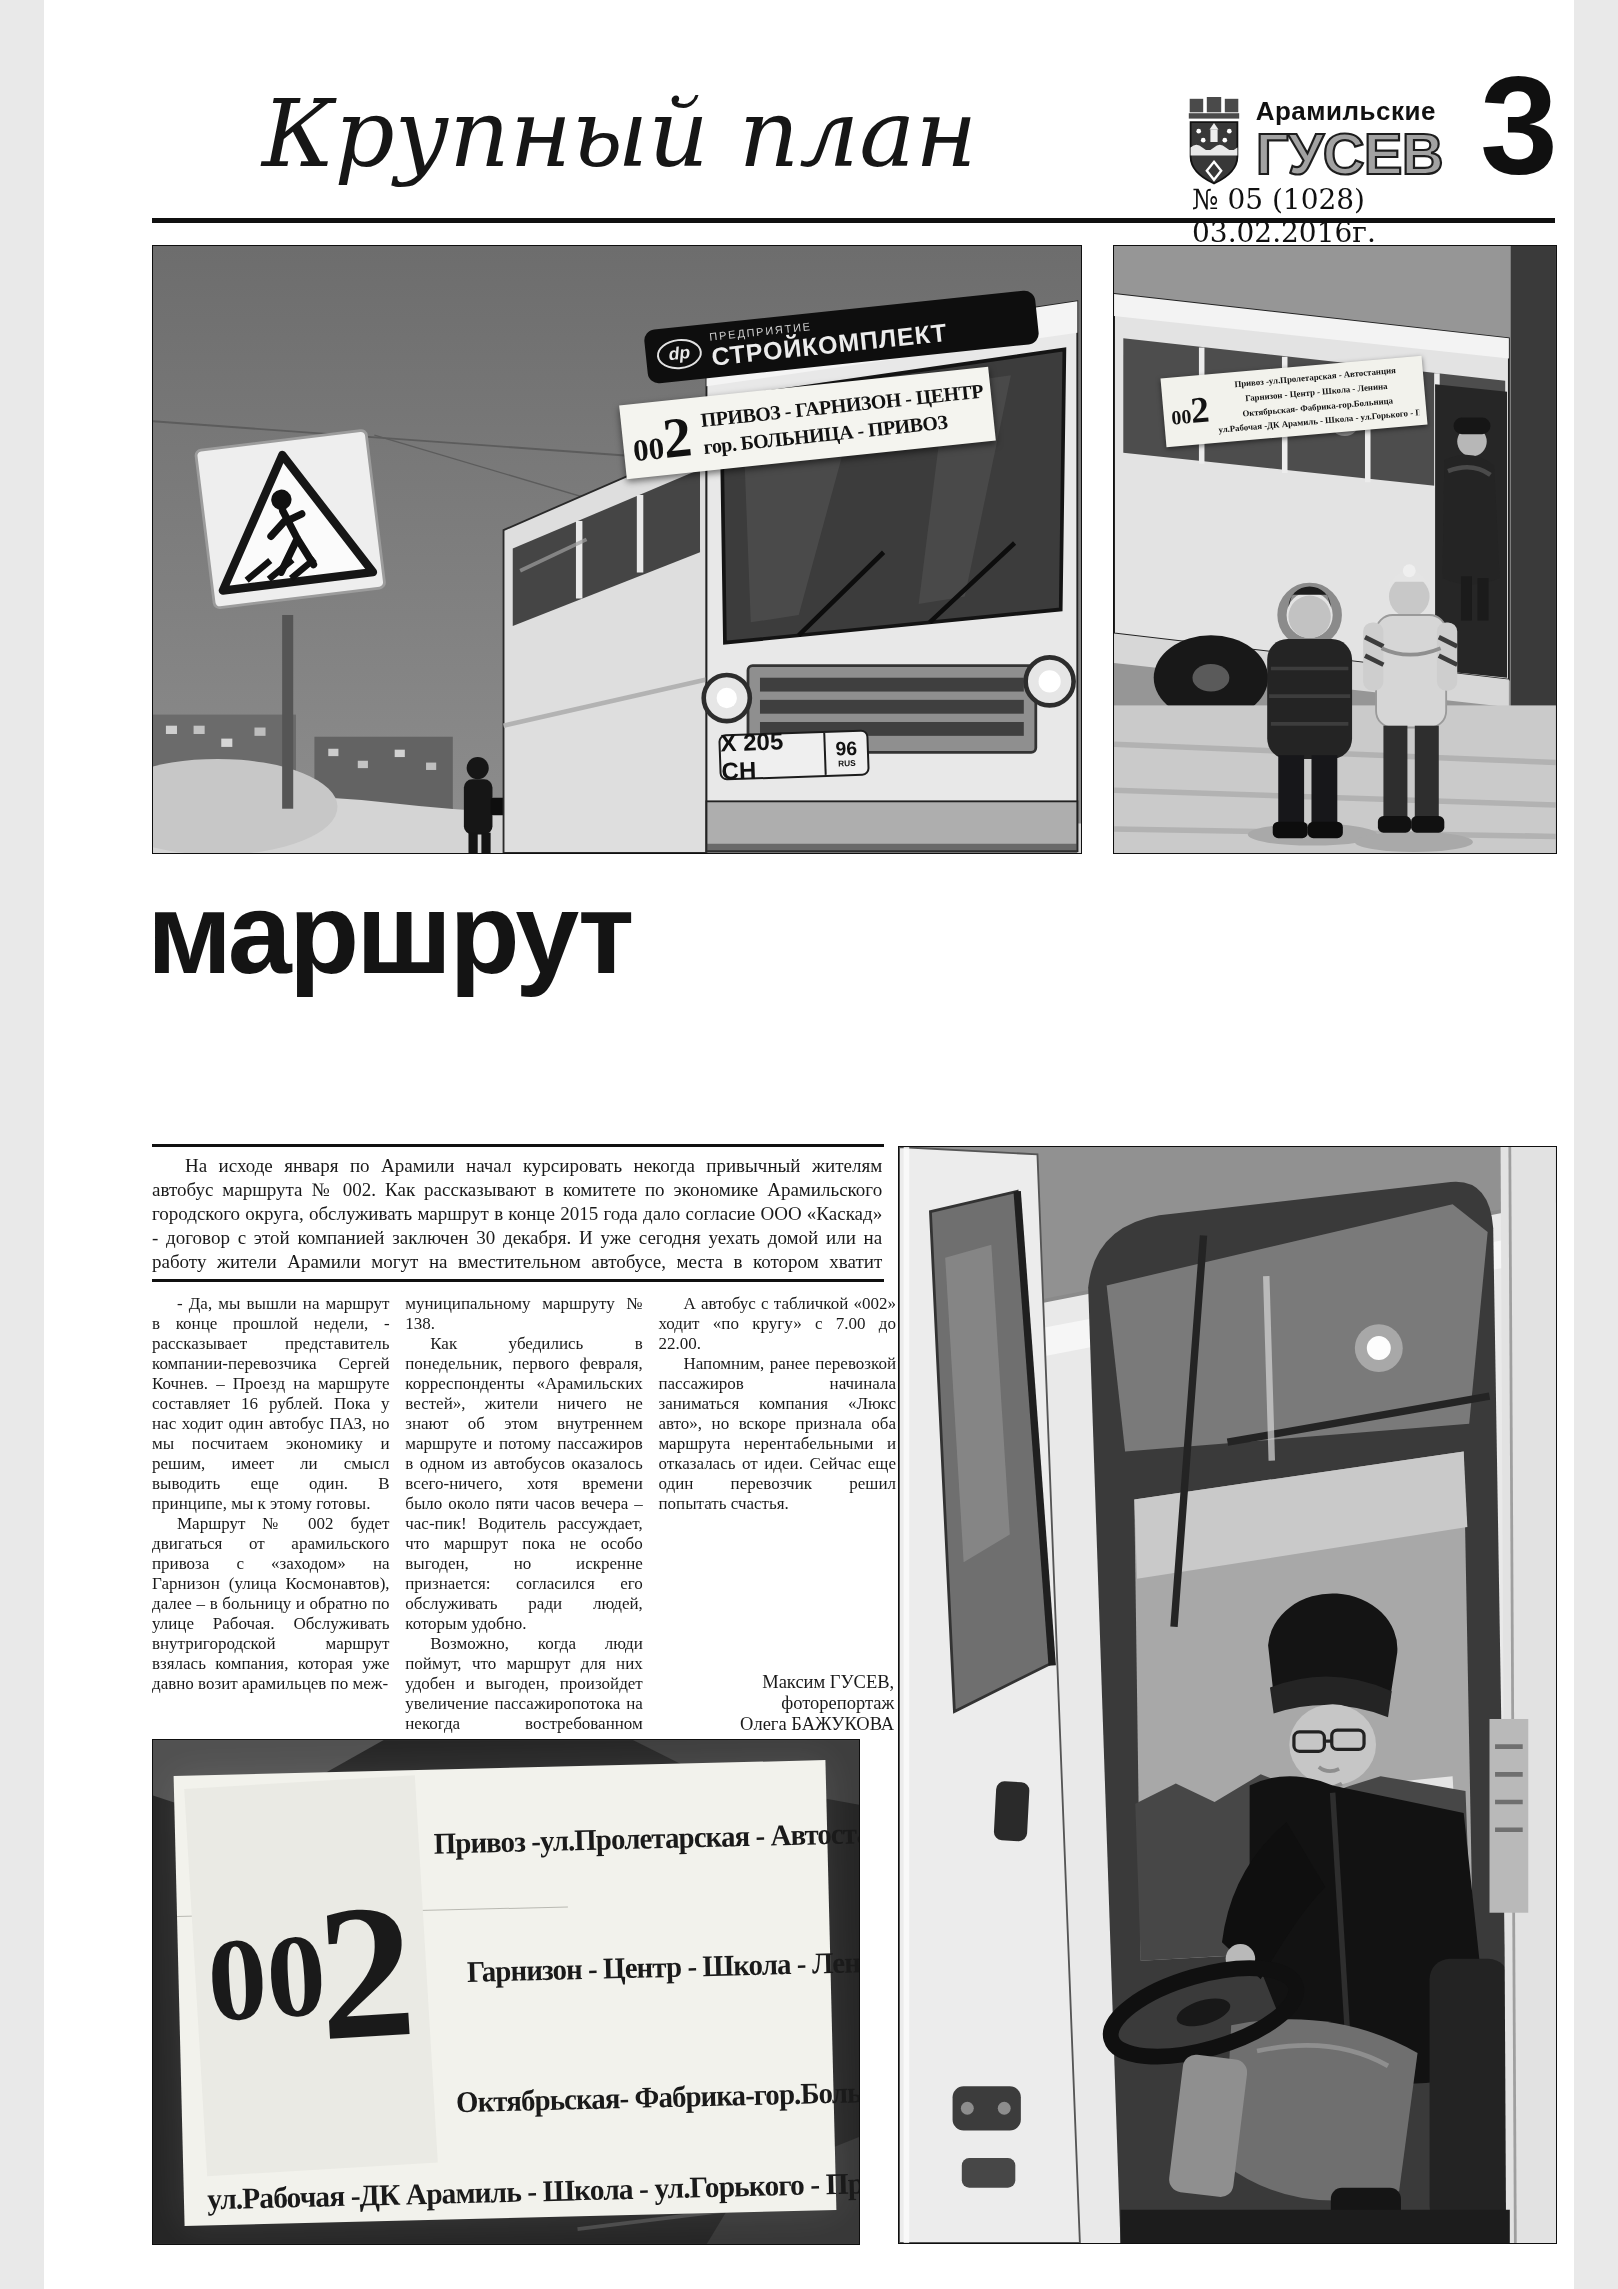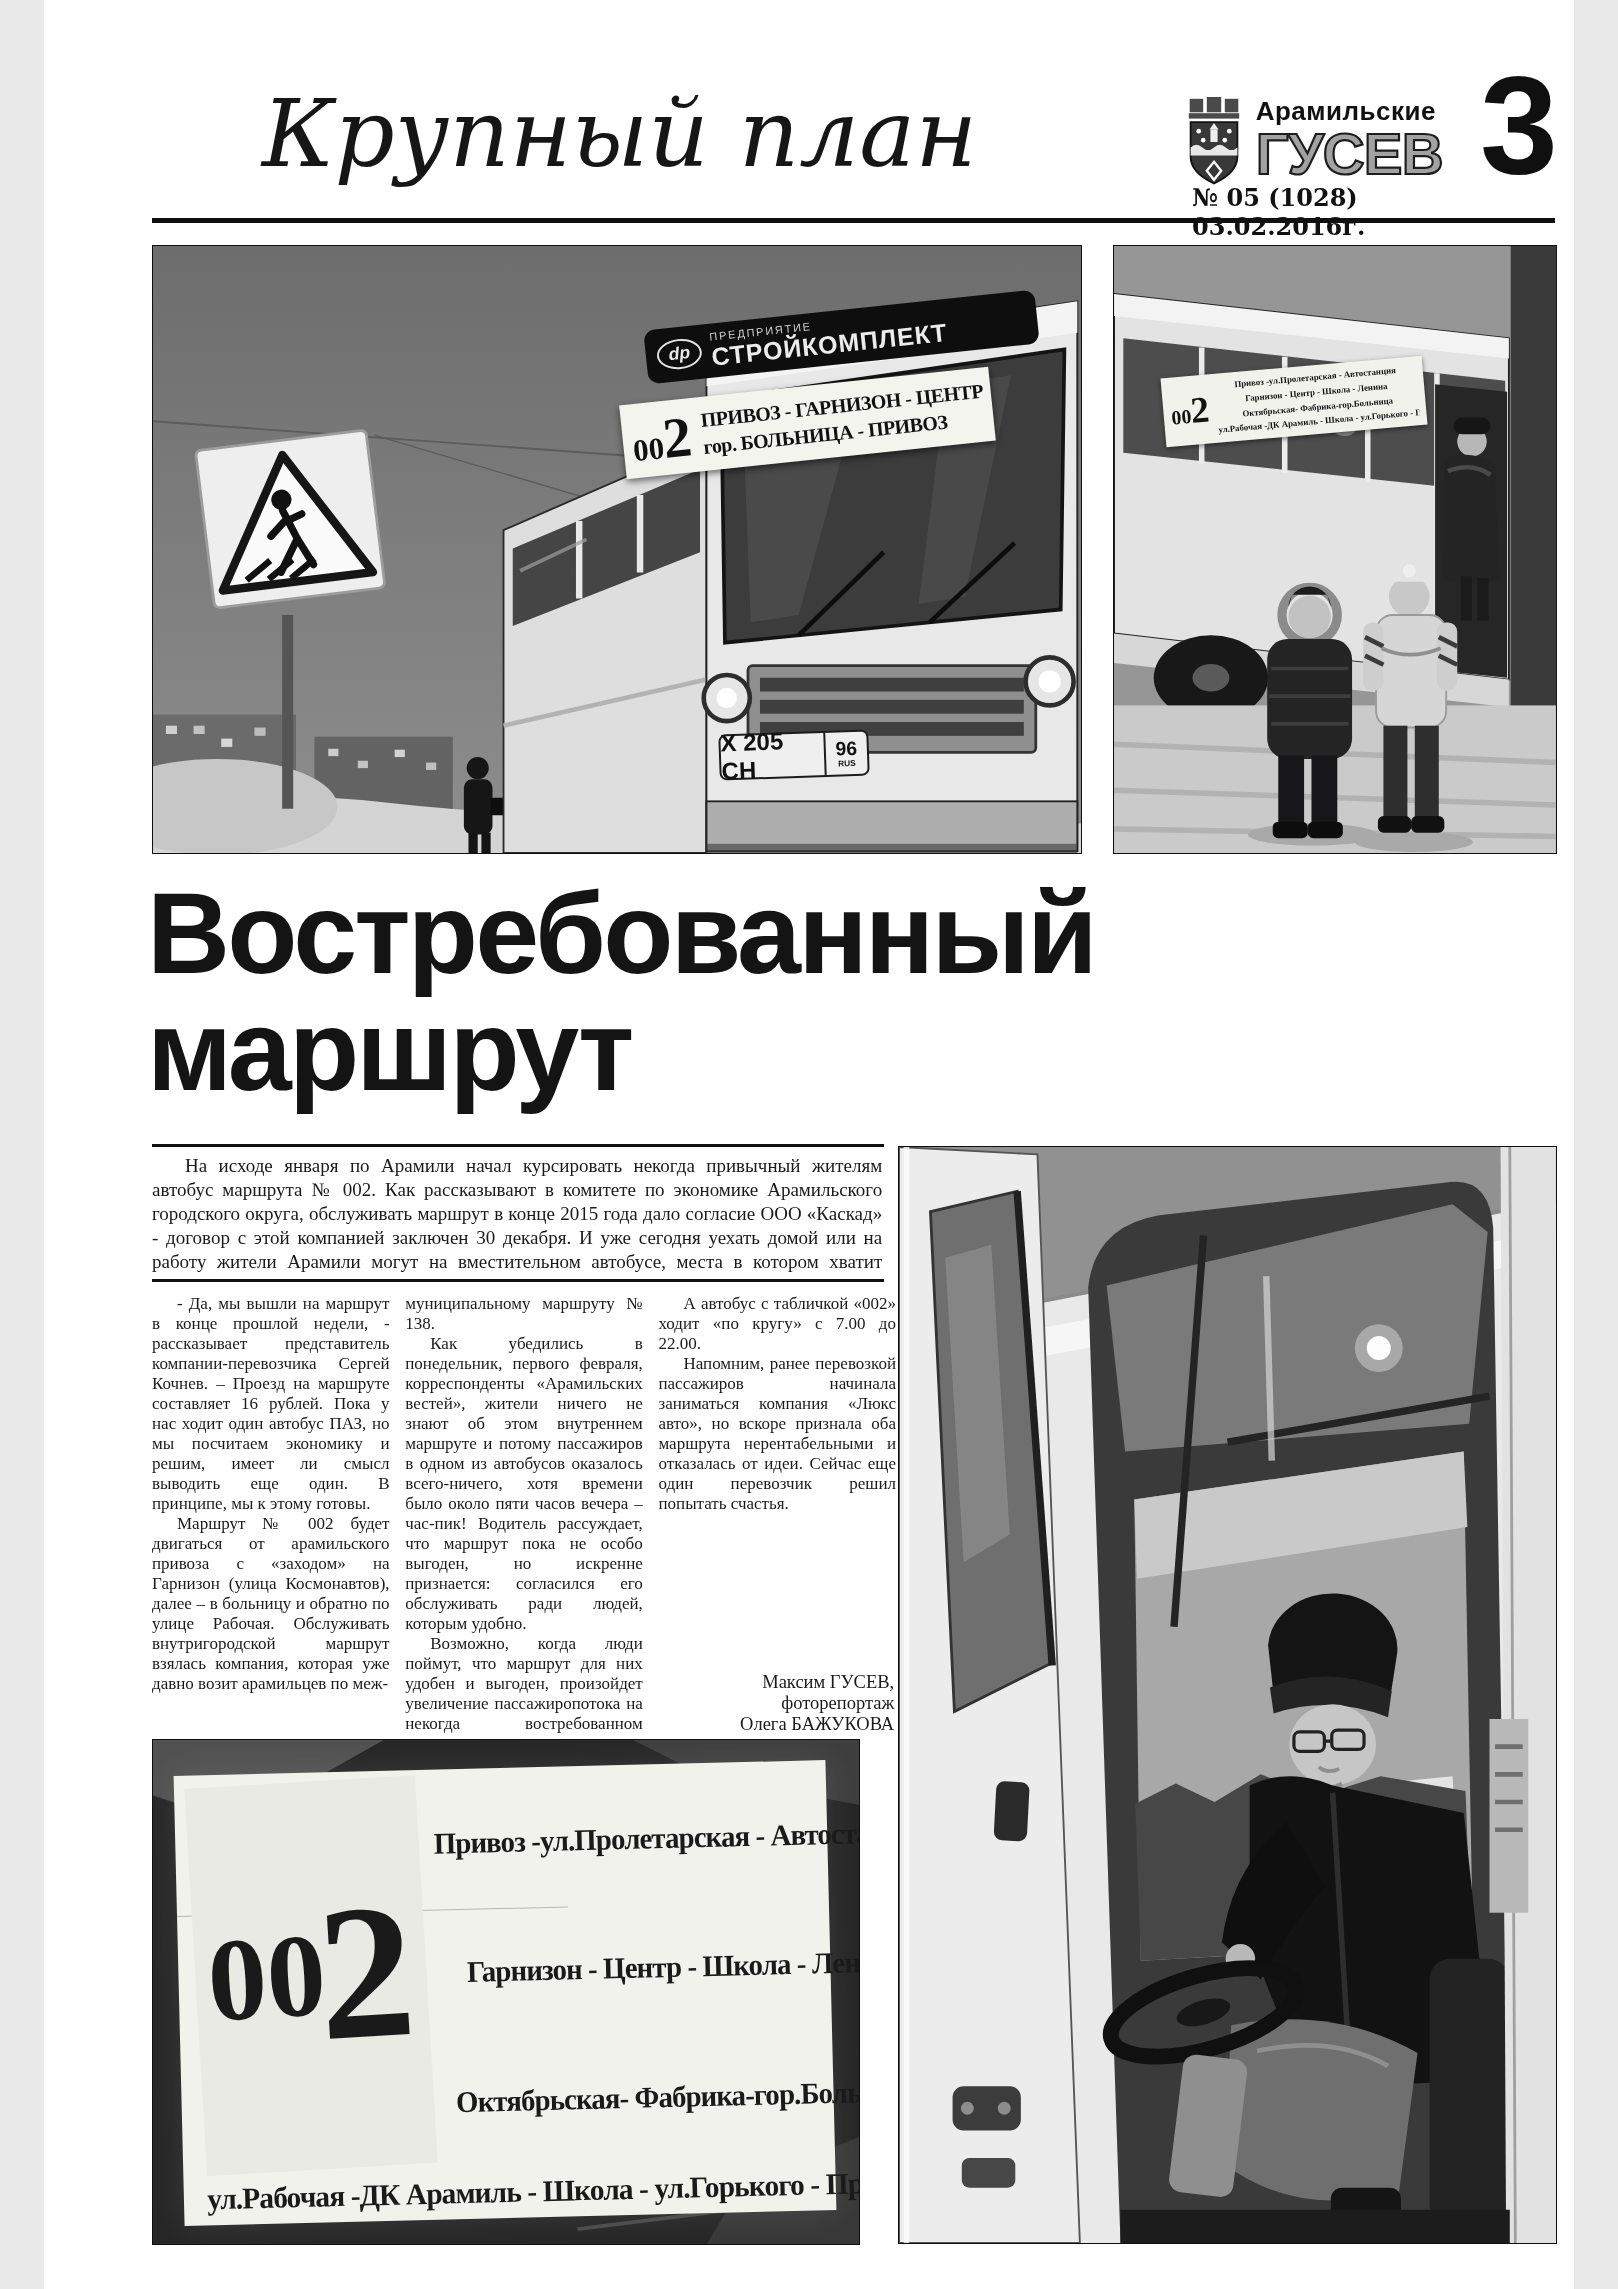--- a/index.html
+++ b/index.html
@@ -9,21 +9,21 @@
   
   .section-title{position:absolute;left:108px;top:85px;width:935px;text-align:center;
     font-family:"DejaVu Serif",serif;font-style:italic;font-size:94px;line-height:1.05;color:#161616;}
   .masthead{position:absolute;left:1143px;top:96px;width:305px;}
   .crest{display:inline-block;vertical-align:top;}
   .brand{display:inline-block;margin-left:11px;vertical-align:top;font-family:"Liberation Sans",sans-serif;}
   .brand-top{font-size:26px;font-weight:bold;letter-spacing:0.5px;color:#111;}
   .brand-bottom{font-size:58px;font-weight:bold;line-height:.92;letter-spacing:-0.9px;color:#a2a2a2;
     -webkit-text-stroke:2.2px #1d1d1d;}
   .issue-line{position:absolute;left:1148px;top:183px;width:305px;font-family:"DejaVu Serif",serif;
-    font-size:24px;color:#111;font-weight:bold;}
+    font-size:28px;color:#111;}
   .page-num{position:absolute;left:1436px;top:44px;font-family:"Liberation Sans",sans-serif;
     font-weight:bold;font-size:140px;color:#101010;}
   .header-rule{position:absolute;left:108px;top:218px;width:1403px;height:4.6px;background:#101010;}
 
   
   .photo{position:absolute;border:1.8px solid #0f0f0f;overflow:hidden;background:#777;}
   .photo svg{position:absolute;left:0;top:0;}
 
   
   .photo-a{left:108px;top:245px;width:928px;height:607px;}
@@ -288,21 +288,20 @@
       <span class="lines">
         <span>Привоз -ул.Пролетарская - Автостанция</span>
         <span>Гарнизон - Центр - Школа - Ленина</span>
         <span>Октябрьская- Фабрика-гор.Больница</span>
         <span>ул.Рабочая -ДК Арамиль - Школа - ул.Горького - Привоз</span>
       </span>
     </div>
   </div>
 
   <div class="headline">
-    <div>Востребованный</div>
     <div>маршрут</div>
   </div>
 
   <div class="lead">
     <p>На исходе января по Арамили начал курсировать некогда привычный жителям автобус маршрута № 002. Как рассказывают в комитете по экономике Арамильского городского округа, обслуживать маршрут в конце 2015 года дало согласие ООО «Каскад» - договор с этой компанией заключен 30 декабря. И уже сегодня уехать домой или на работу жители Арамили могут на вместительном автобусе, места в котором хватит всем…</p>
   </div>
 
   <div class="columns">
     <div class="col">
       <p>- Да, мы вышли на маршрут в конце прошлой недели, - рассказывает представитель компании-перевозчика Сергей Кочнев. – Проезд на маршруте составляет 16 рублей. Пока у нас ходит один автобус ПАЗ, но мы посчитаем экономику и решим, имеет ли смысл выводить еще один. В принципе, мы к этому готовы.</p>

